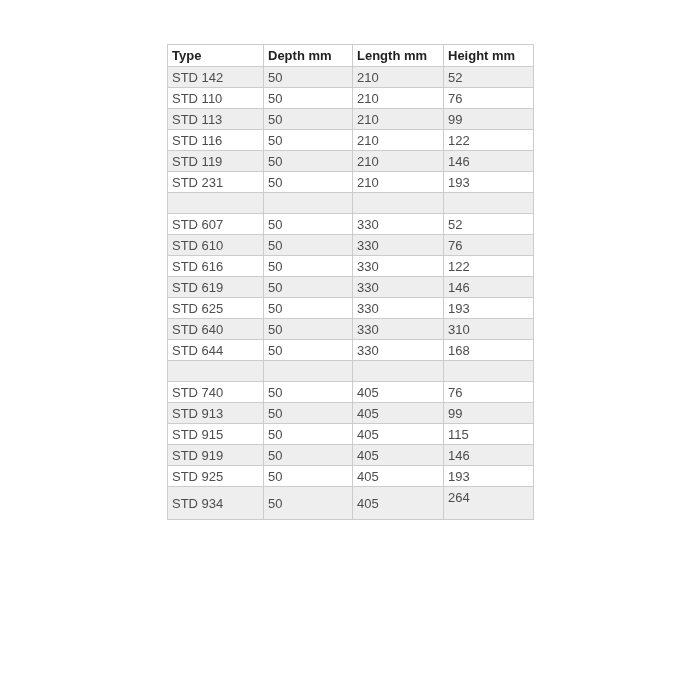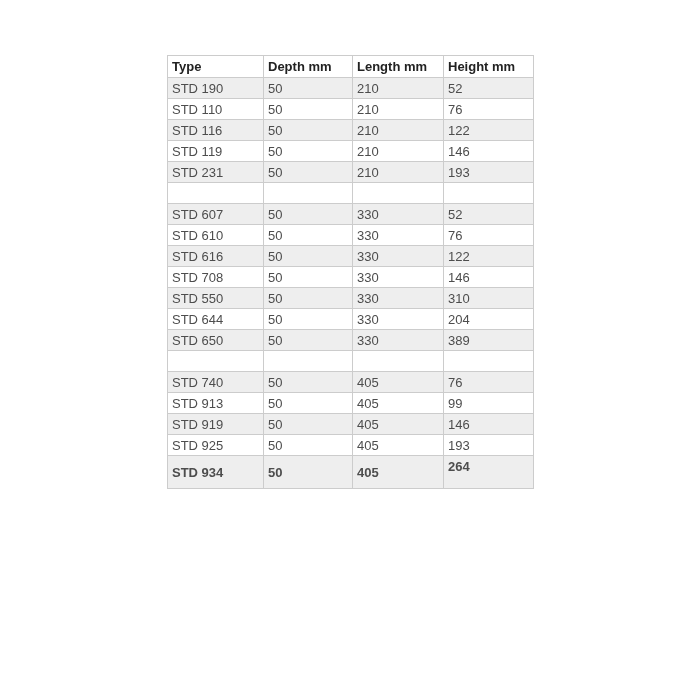--- a/index.html
+++ b/index.html
@@ -10,21 +10,21 @@
   body {
     width: 700px;
     height: 700px;
     position: relative;
     font-family: "Liberation Sans", sans-serif;
     overflow: hidden;
   }
   .spec-table {
     position: absolute;
     left: 167px;
-    top: 55px;
+    top: 44px;
     width: 366px;
     border-collapse: collapse;
     table-layout: fixed;
     font-size: 13px;
     color: #4d4d4d;
   }
   .spec-table th,
   .spec-table td {
     border: 1px solid #cccccc;
     padding: 2px 4px;
@@ -44,21 +44,20 @@
   
   .spec-table tbody tr:nth-child(odd) td {
     background: #eeeeee;
   }
   .spec-table tbody tr:nth-child(even) td {
     background: #ffffff;
   }
   
   .spec-table tbody tr:last-child td {
     height: 27px;
-    font-weight: bold;
   }
   .spec-table tbody tr:last-child td:nth-child(4) {
     vertical-align: top;
     padding-top: 3px;
   }
 </style>
 </head>
 <body>
 
 <table class="spec-table">
@@ -71,32 +70,38 @@
   <thead>
     <tr>
       <th>Type</th>
       <th>Depth mm</th>
       <th>Length mm</th>
       <th>Height mm</th>
     </tr>
   </thead>
   <tbody>
       <tr>
-        <td>STD 190</td>
+        <td>STD 142</td>
         <td>50</td>
         <td>210</td>
         <td>52</td>
       </tr>
       <tr>
         <td>STD 110</td>
         <td>50</td>
         <td>210</td>
         <td>76</td>
       </tr>
       <tr>
+        <td>STD 113</td>
+        <td>50</td>
+        <td>210</td>
+        <td>99</td>
+      </tr>
+      <tr>
         <td>STD 116</td>
         <td>50</td>
         <td>210</td>
         <td>122</td>
       </tr>
       <tr>
         <td>STD 119</td>
         <td>50</td>
         <td>210</td>
         <td>146</td>
@@ -125,60 +130,66 @@
         <td>330</td>
         <td>76</td>
       </tr>
       <tr>
         <td>STD 616</td>
         <td>50</td>
         <td>330</td>
         <td>122</td>
       </tr>
       <tr>
-        <td>STD 708</td>
+        <td>STD 619</td>
         <td>50</td>
         <td>330</td>
         <td>146</td>
       </tr>
       <tr>
-        <td>STD 550</td>
+        <td>STD 625</td>
+        <td>50</td>
+        <td>330</td>
+        <td>193</td>
+      </tr>
+      <tr>
+        <td>STD 640</td>
         <td>50</td>
         <td>330</td>
         <td>310</td>
       </tr>
       <tr>
         <td>STD 644</td>
         <td>50</td>
         <td>330</td>
-        <td>204</td>
-      </tr>
-      <tr>
-        <td>STD 650</td>
-        <td>50</td>
-        <td>330</td>
-        <td>389</td>
+        <td>168</td>
       </tr>
       <tr>
         <td></td>
         <td></td>
         <td></td>
         <td></td>
       </tr>
       <tr>
         <td>STD 740</td>
         <td>50</td>
         <td>405</td>
         <td>76</td>
       </tr>
       <tr>
         <td>STD 913</td>
         <td>50</td>
         <td>405</td>
         <td>99</td>
+      </tr>
+      <tr>
+        <td>STD 915</td>
+        <td>50</td>
+        <td>405</td>
+        <td>115</td>
       </tr>
       <tr>
         <td>STD 919</td>
         <td>50</td>
         <td>405</td>
         <td>146</td>
       </tr>
       <tr>
         <td>STD 925</td>
         <td>50</td>

